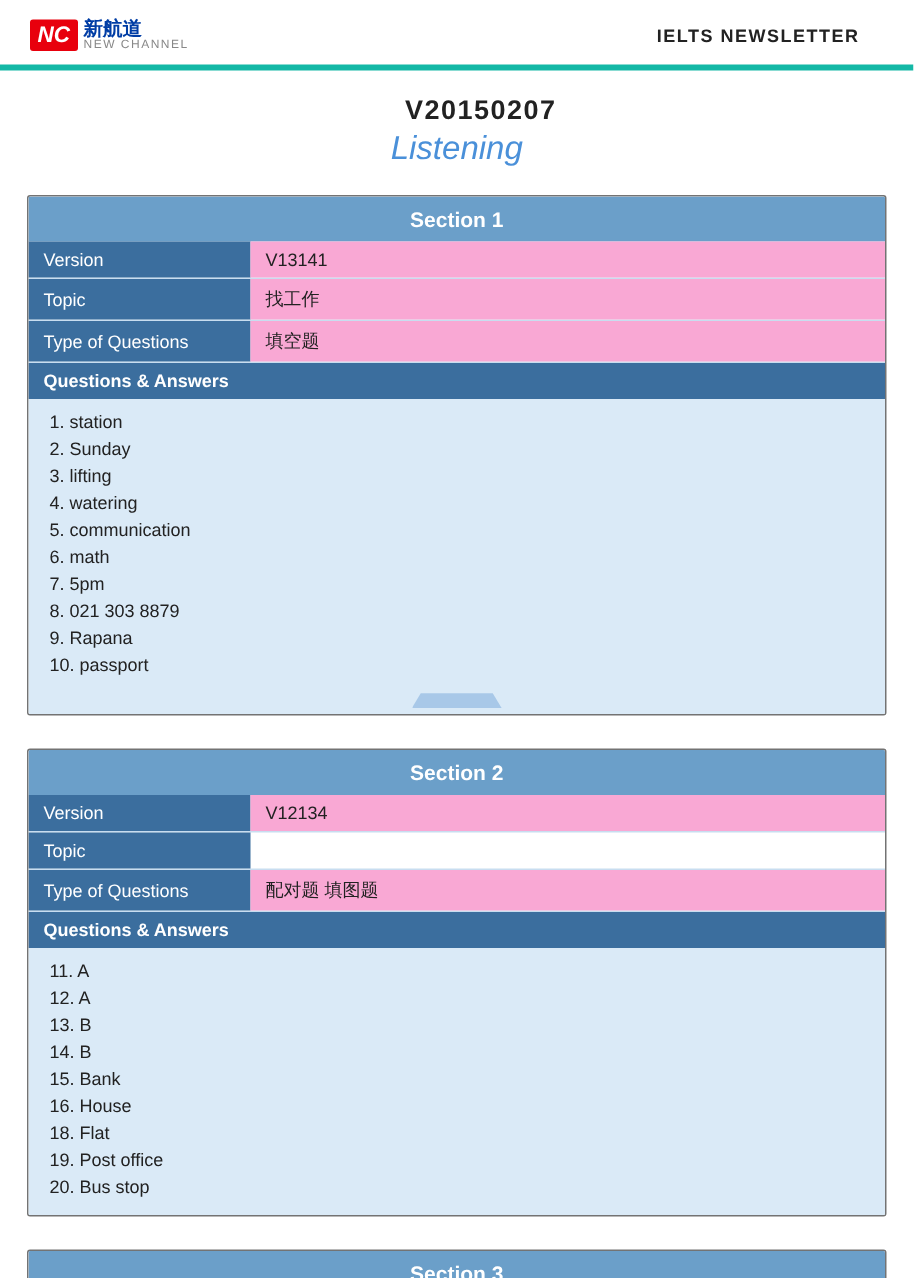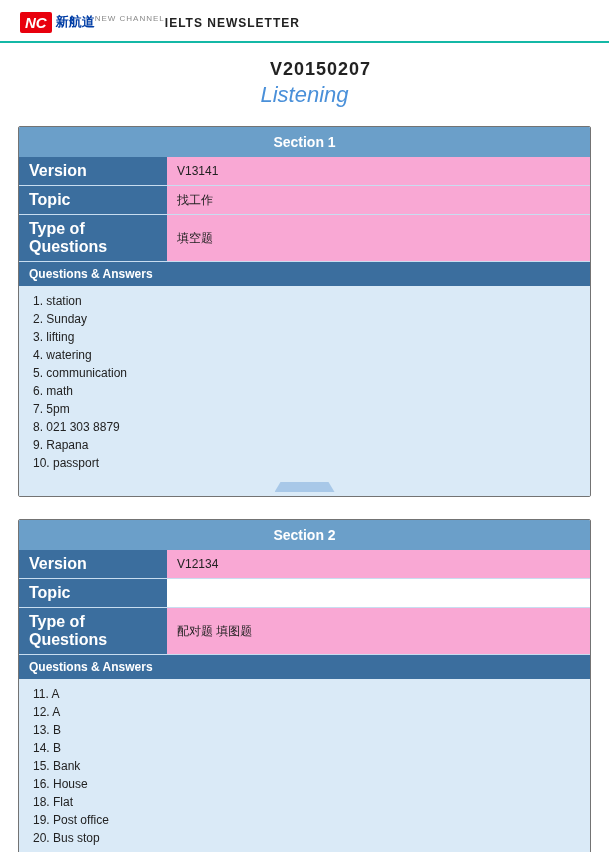--- a/index.html
+++ b/index.html
@@ -7,32 +7,33 @@
       font-family: Arial, sans-serif;
       background: #fff;
       width: 609px;
       min-height: 852px;
       padding: 0;
       font-size: 13px;
       color: #222;
     }
     .header {
       display: flex;
+      justify-content: space-between;
       align-items: center;
       padding: 12px 36px 8px 20px;
-      border-bottom: 2px solid #14b8a6;
+      border-bottom: 4px solid #14b8a6;
     }
     .logo {
       display: flex;
       align-items: center;
       gap: 6px;
     }
     .logo-text {
       display: flex;
-      flex-direction: row;
+      flex-direction: column;
       line-height: 1.1;
     }
     .logo-cn {
       color: #003da5;
       font-size: 13px;
       font-weight: bold;
     }
     .logo-en {
       color: #888;
       font-size: 8px;
@@ -77,22 +78,22 @@
       padding: 7px 0;
     }
     .row {
       display: flex;
       border-bottom: 1px solid #c8ddf0;
     }
     .row:last-child { border-bottom: none; }
     .row-label {
       background: #3b6e9e;
       color: #fff;
-      font-size: 16px;
-      font-weight: bold;
+      font-size: 12px;
+      font-weight: normal;
       width: 148px;
       min-width: 148px;
       padding: 5px 10px;
       display: flex;
       align-items: center;
     }
     .row-value {
       background: #f9a8d4;
       color: #222;
       font-size: 12px;

